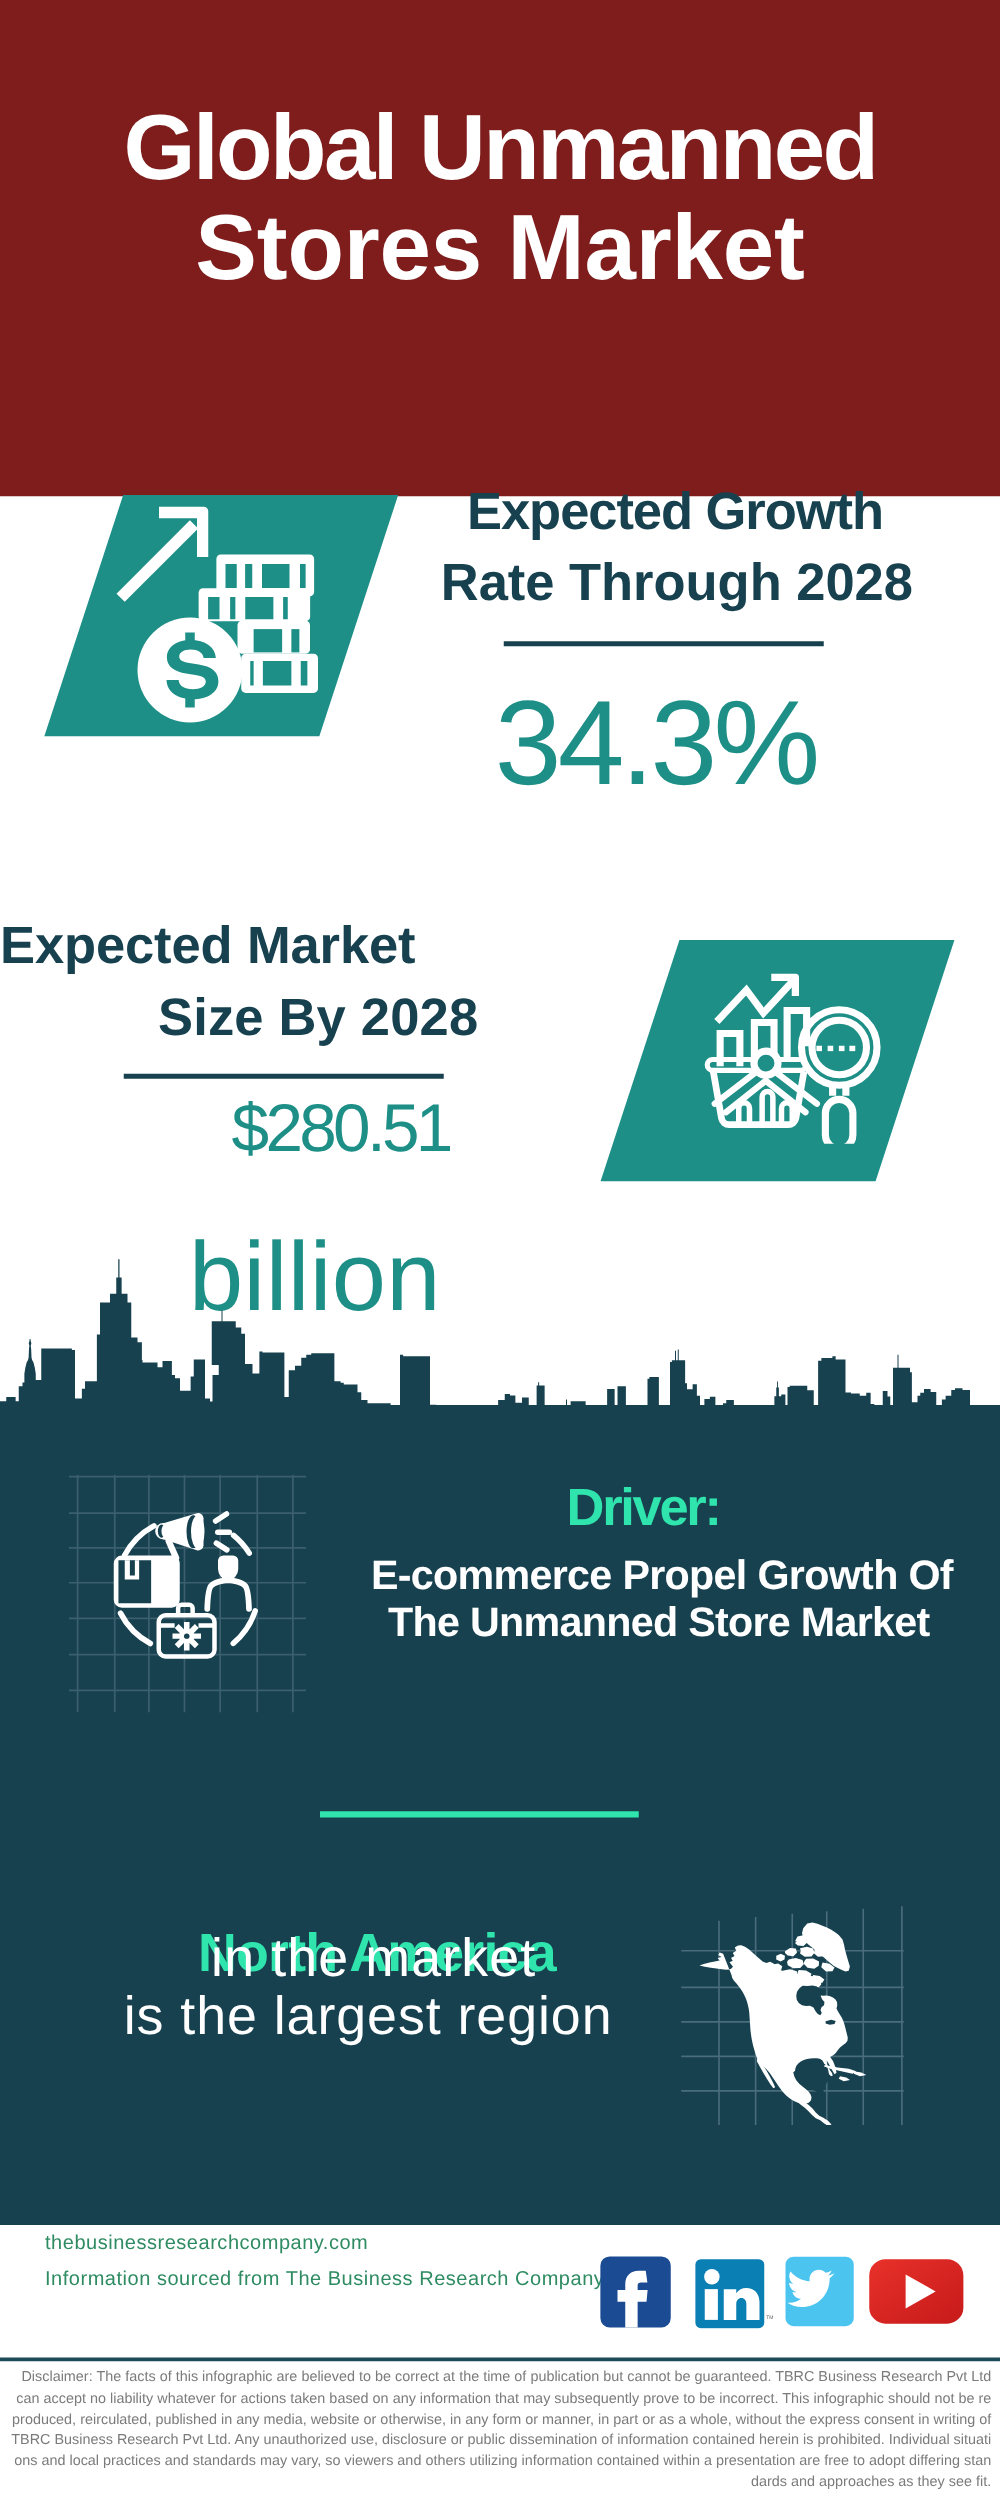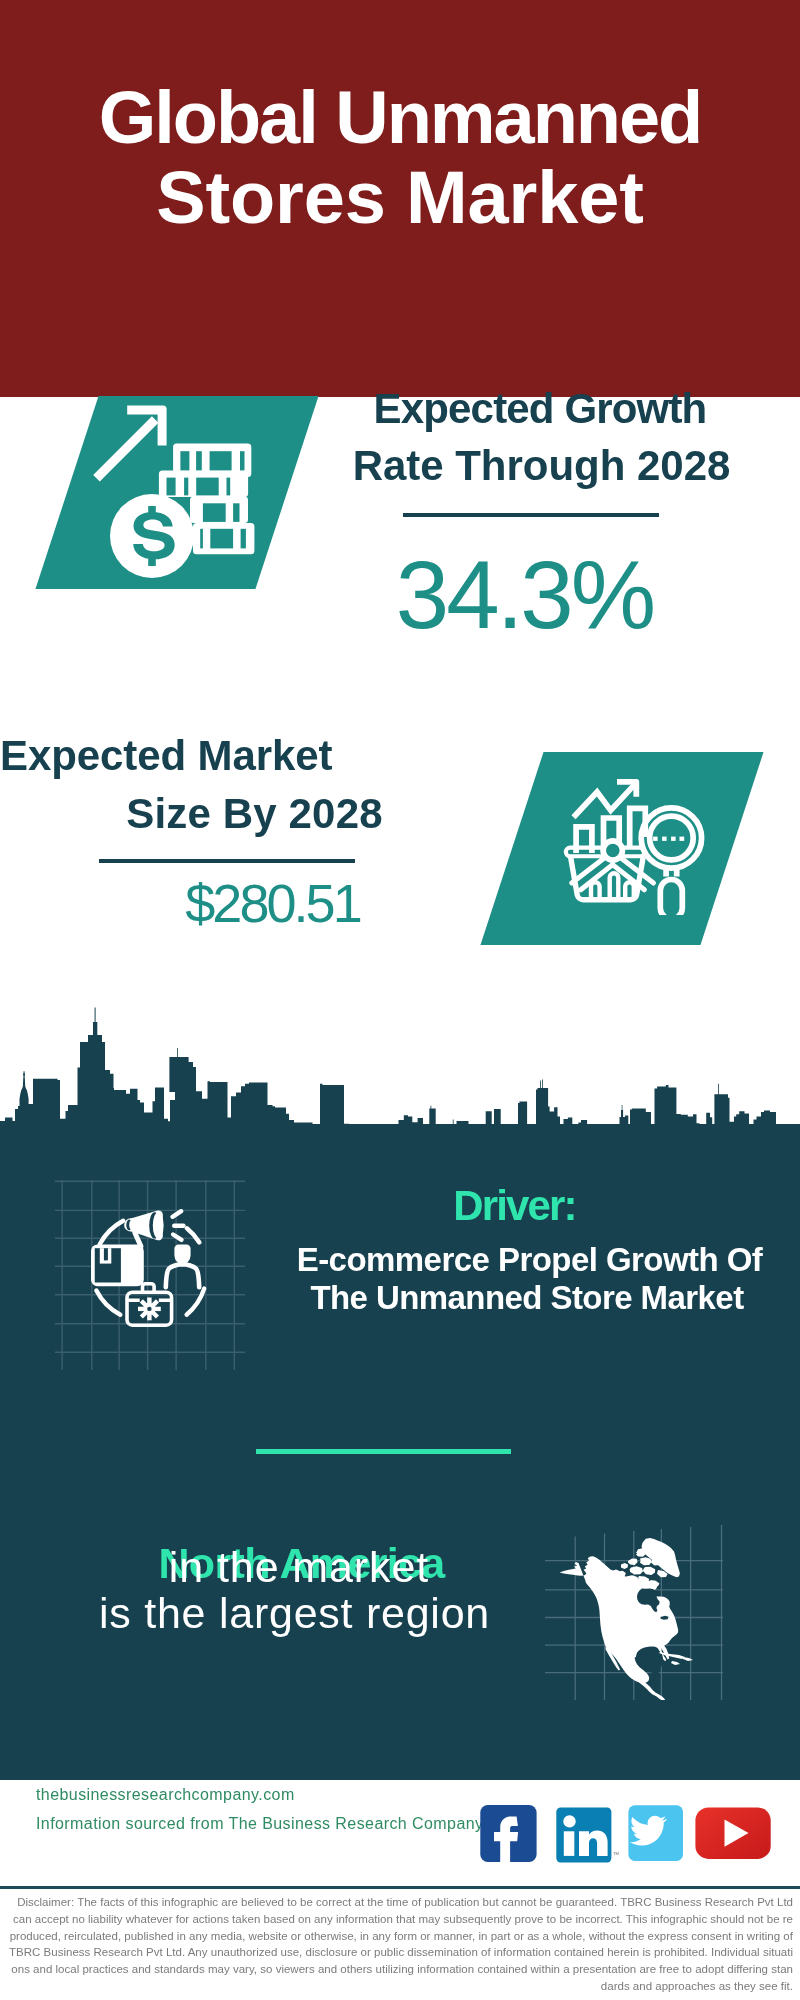--- a/index.html
+++ b/index.html
@@ -134,20 +134,21 @@
       <rect x="93.1" y="81.6" width="4.5" height="4.3"></rect>
       <rect x="102.1" y="81.6" width="4.5" height="4.3"></rect>
       <rect x="111.1" y="81.6" width="4.5" height="4.3"></rect>
       <rect x="119.5" y="81.6" width="4.7" height="4.3"></rect>
     </g>
   </svg>
   <div class="slabel" style="left:0;top:732px;width:508px;text-align:left;letter-spacing:-0.1px;">Expected Market</div>
   <div class="slabel" style="left:0;top:790px;width:509px;text-align:center;letter-spacing:0.15px;">Size By 2028</div>
   <div class="srule" style="left:99px;top:859px;width:256px;"></div>
   <div class="svalue" style="left:0;top:872px;width:497px;text-align:center;font-size:54px;letter-spacing:-2.95px;margin-left:24px;">$280.51</div>
+  <div class="svalue" style="left:0;top:976px;width:504px;text-align:center;font-size:78px;letter-spacing:0.3px;">billion</div>
 
   <svg class="skyline" viewBox="0 1000 800 140" width="800" height="140" style="position:absolute;left:0;top:1000px;">
     <path d="M0,1140 L0.0,1121.0 5.0,1121.0 5.0,1117.5 12.5,1117.5 12.5,1121.0 15.0,1121.0 15.0,1109.0 18.0,1109.0 18.0,1106.0 19.5,1106.0 19.5,1099.0 20.3,1094.0 21.3,1090.0 22.4,1088.0 22.9,1086.0 23.2,1079.0 23.5,1076.5 23.0,1074.5 23.6,1072.5 23.5,1071.3 24.6,1071.3 24.5,1072.5 25.1,1074.5 24.6,1076.5 24.9,1079.0 25.2,1086.0 25.7,1088.0 26.8,1090.0 27.8,1094.0 28.6,1099.0 28.6,1104.0 30.0,1104.0 30.0,1104.0 33.0,1104.0 33.0,1078.7 57.5,1078.7 57.5,1080.0 60.0,1080.0 60.0,1118.7 65.5,1118.7 65.5,1111.0 68.0,1111.0 68.0,1105.0 77.5,1105.0 77.5,1067.5 80.0,1067.5 80.0,1042.0 88.0,1042.0 88.0,1035.0 93.0,1035.0 93.0,1022.0 94.6,1022.0 94.6,1007.4 95.6,1007.4 95.6,1022.0 97.3,1022.0 97.3,1035.0 102.0,1035.0 102.0,1042.0 105.0,1042.0 105.0,1070.0 110.0,1070.0 110.0,1073.7 113.5,1073.7 113.5,1088.0 114.0,1088.0 114.0,1090.0 126.0,1090.0 126.0,1093.7 130.0,1093.7 130.0,1088.7 137.5,1088.7 137.5,1100.0 140.0,1100.0 140.0,1102.5 144.0,1102.5 144.0,1112.5 152.5,1112.5 152.5,1101.2 155.0,1101.2 155.0,1087.5 164.0,1087.5 164.0,1118.7 168.0,1118.7 168.0,1121.2 170.0,1121.2 170.0,1100.0 175.0,1100.0 175.0,1092.0 169.4,1092.0 169.4,1057.0 177.2,1057.0 177.2,1048.1 178.0,1048.1 178.0,1057.0 188.6,1057.0 188.6,1062.0 193.0,1062.0 193.0,1067.0 196.0,1067.0 196.0,1091.2 202.0,1091.2 202.0,1098.7 207.5,1098.7 207.5,1081.2 210.0,1081.2 210.0,1082.0 227.5,1082.0 227.5,1117.5 231.0,1117.5 231.0,1096.2 236.0,1096.2 236.0,1092.5 241.0,1092.5 241.0,1086.2 245.0,1086.2 245.0,1083.7 249.0,1083.7 249.0,1082.5 267.5,1082.5 267.5,1105.0 272.5,1105.0 272.5,1106.2 275.0,1106.2 275.0,1107.5 286.0,1107.5 286.0,1113.7 289.0,1113.7 289.0,1120.0 294.0,1120.0 294.0,1122.5 312.5,1122.5 312.5,1127.0 320.0,1127.0 320.0,1083.7 322.5,1083.7 322.5,1085.0 344.0,1085.0 344.0,1123.7 349.0,1123.7 349.0,1127.5 352.5,1127.5 352.5,1126.2 356.0,1126.2 356.0,1131.2 360.0,1131.2 360.0,1132.5 375.0,1132.5 375.0,1125.5 380.0,1125.5 380.0,1130.0 390.0,1130.0 390.0,1125.4 393.0,1125.4 393.0,1124.3 398.5,1124.3 398.5,1120.0 403.8,1120.0 403.8,1115.2 408.0,1115.2 408.0,1116.4 412.3,1116.4 412.3,1122.2 417.6,1122.2 417.6,1117.9 423.0,1117.9 423.0,1126.4 429.3,1126.4 429.3,1108.4 430.5,1108.4 430.5,1105.8 431.3,1105.8 431.3,1108.4 435.7,1108.4 435.7,1127.5 443.0,1127.5 443.0,1125.4 446.7,1125.4 446.7,1128.5 450.5,1128.5 450.5,1130.0 452.8,1130.0 452.8,1119.5 453.6,1119.5 453.6,1130.0 456.5,1130.0 456.5,1121.0 468.5,1121.0 468.5,1131.5 482.0,1131.5 482.0,1130.0 485.7,1130.0 485.7,1111.2 491.7,1111.2 491.7,1133.0 494.0,1133.0 494.0,1109.0 500.7,1109.0 500.7,1133.0 510.5,1133.0 510.5,1126.2 518.0,1126.2 518.0,1103.0 519.5,1103.0 519.5,1101.6 527.1,1101.6 527.1,1125.5 530.0,1125.5 530.0,1131.5 536.0,1131.5 536.0,1089.5 537.5,1089.5 537.5,1088.1 540.0,1088.1 540.0,1080.6 540.8,1080.6 540.8,1088.1 542.2,1088.1 542.2,1079.5 543.0,1079.5 543.0,1088.1 548.1,1088.1 548.1,1106.5 549.6,1106.5 549.6,1111.4 554.1,1111.4 554.1,1107.3 557.5,1107.3 557.5,1116.6 560.0,1116.6 560.0,1126.1 563.5,1126.1 563.5,1119.1 567.9,1119.1 567.9,1117.4 572.3,1117.4 572.3,1127.9 574.9,1127.9 574.9,1129.6 578.4,1129.6 578.4,1122.6 581.0,1122.6 581.0,1120.0 587.1,1120.0 587.1,1125.3 590.6,1125.3 590.6,1131.4 594.1,1131.4 594.1,1132.6 610.8,1132.6 610.8,1134.9 616.9,1134.9 616.9,1125.3 619.5,1125.3 619.5,1117.0 621.0,1117.0 621.0,1110.0 621.7,1110.0 621.7,1105.1 622.4,1105.1 622.4,1110.0 623.1,1110.0 623.1,1117.0 625.0,1117.0 625.0,1115.6 628.3,1115.6 628.3,1125.0 630.0,1125.0 630.0,1109.5 631.8,1109.5 631.8,1108.6 645.8,1108.6 645.8,1112.1 651.0,1112.1 651.0,1127.9 654.5,1127.9 654.5,1088.5 657.1,1088.5 657.1,1086.4 665.9,1086.4 665.9,1085.0 668.5,1085.0 668.5,1087.6 676.4,1087.6 676.4,1113.9 680.8,1113.9 680.8,1114.7 687.8,1114.7 687.8,1116.5 693.0,1116.5 693.0,1114.2 696.5,1114.2 696.5,1123.2 699.5,1123.2 699.5,1127.0 702.5,1127.0 702.5,1125.5 706.2,1125.5 706.2,1112.7 710.0,1112.7 710.0,1117.2 712.2,1117.2 712.2,1133.0 714.4,1133.0 714.4,1094.2 718.0,1094.2 718.0,1083.7 718.8,1083.7 718.8,1094.2 728.0,1094.2 728.0,1097.7 729.5,1097.7 729.5,1121.7 734.0,1121.7 734.0,1116.5 736.2,1116.5 736.2,1114.2 739.2,1114.2 739.2,1111.2 744.5,1111.2 744.5,1113.5 749.0,1113.5 749.0,1130.0 753.5,1130.0 753.5,1119.5 756.5,1119.5 756.5,1116.5 761.0,1116.5 761.0,1112.0 764.0,1112.0 764.0,1110.5 770.0,1110.5 770.0,1112.0 776.0,1112.0 776.0,1127.0 779.7,1127.0 779.7,1128.5 783.5,1128.5 783.5,1130.0 788.0,1130.0 788.0,1131.5 794.0,1131.5 794.0,1137.5 800.0,1137.5 L800,1140 Z" fill="#17414F"></path>
   </svg>
 
   <div class="darkbody" style="top:1124px;height:656px;"></div>
 
   <svg class="icon-svg" viewBox="0 0 190 190" width="190" height="190" style="position:absolute;left:55px;top:1180px;">
     <g stroke="#3b5f6d" stroke-width="1.4">
       <path d="M7.1,0 V190 M36.8,0 V190 M64.1,0 V190 M92.6,0 V190 M121.1,0 V190 M150.8,0 V190 M179.3,0 V190"></path>

